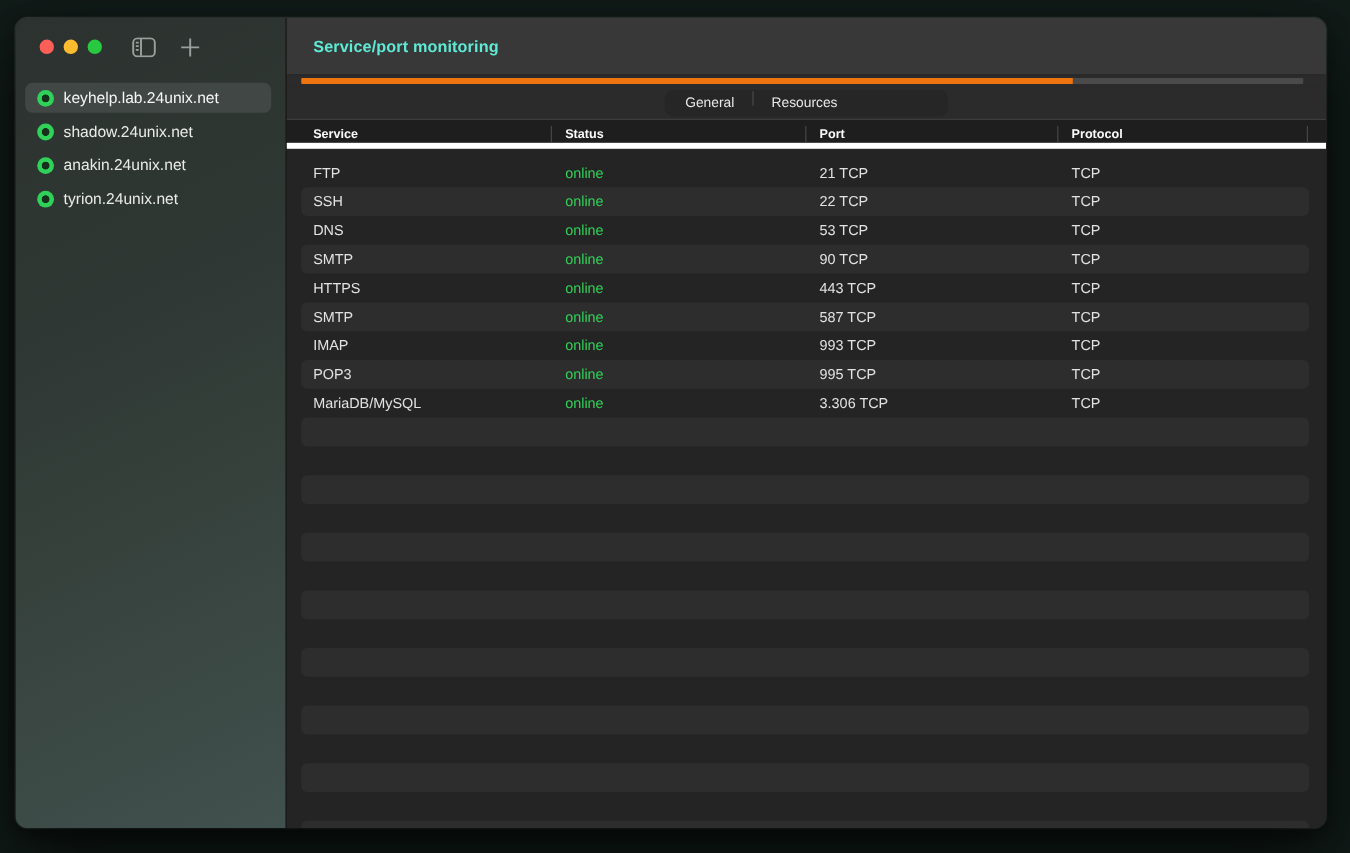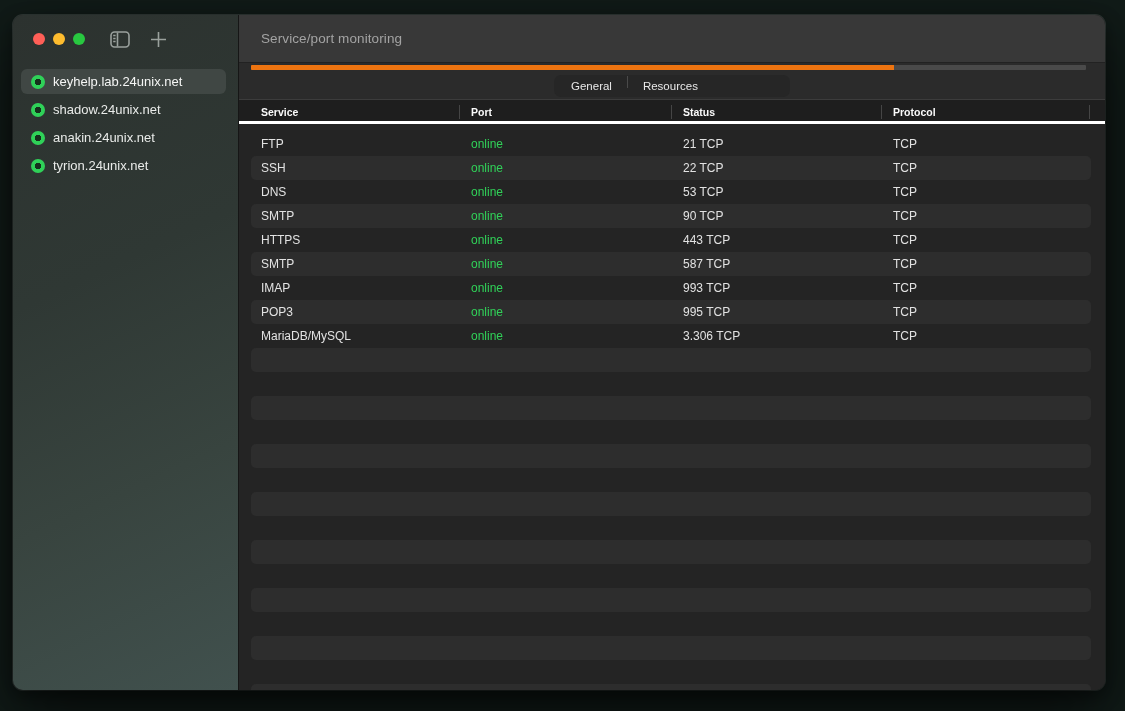--- a/index.html
+++ b/index.html
@@ -49,21 +49,21 @@
   }
   .server-label { white-space:nowrap; }
 
   
   .main { flex:1; height:100%; display:flex; flex-direction:column; background:#272727; min-width:0; }
   .main-header {
     height:48px; flex:0 0 48px; background:#383838;
     display:flex; align-items:center; padding-left:22px;
     border-bottom:1px solid #222;
   }
-  .main-title { color:#a3a3a3; font-size:13.5px; font-weight:normal; letter-spacing:.1px; }
+  .main-title { color:#5eead4; font-size:13.5px; font-weight:bold; letter-spacing:.1px; }
 
   .progress-zone { height:9px; background:#2b2b2b; position:relative; }
   .progress-track {
     position:absolute; left:12px; top:2px; height:5px; width:835px;
     background:#4a4a4a; border-radius:1px; overflow:hidden;
   }
   .progress-fill { height:100%; background:#ee7410; }
 
   .tabs-row { height:28px; background:#2b2b2b; display:flex; align-items:center; justify-content:center; border-bottom:1px solid #3c3c3c; }
   .segmented { display:flex; align-items:flex-start; background:#262626; border-radius:7px; padding:1px 2px; height:22px; }
@@ -71,21 +71,21 @@
     color:#e8e8e8; font-size:11.5px; padding:3px 15px; border-radius:5px;
     line-height:14px; cursor:default; white-space:nowrap;
   }
   .segment.selected { background:#5d5d5d; color:#fff;margin-top:44px; }
   .seg-sep { width:1px; height:12px; background:#4a4a4a; }
   .seg-sep.hidden { background:transparent; }
 
   .grid-cols { display:grid; grid-template-columns:220px 212px 210px 223px; }
   .table-header {
     height:24px; flex:0 0 24px; background:#1e1e1e; position:relative;
-    border-bottom:3px solid #ffffff; align-items:center;
+    border-bottom:5px solid #ffffff; align-items:center;
   }
   .th-cell { color:#fafafa; font-size:10.5px; font-weight:bold; line-height:24px; }
   .th-cell:first-child { padding-left:22px; }
   .th-cell { padding-left:12px; }
   .th-divider { position:absolute; top:5px; width:1px; height:14px; background:#454545; }
 
   .rows-area { flex:1; overflow:hidden; background:#242424; padding-top:8px; }
   .t-row { height:24px; position:relative; align-items:center; }
   .t-row.stripe::before {
     content:""; position:absolute; left:12px; right:14px; top:0; bottom:0;
@@ -161,22 +161,22 @@
           <div class="segment">General</div>
           <div class="seg-sep"></div>
           <div class="segment">Resources</div>
           <div class="seg-sep hidden"></div>
           <div class="segment selected">Services</div>
         </div>
     </div>
 
     <div class="table-header grid-cols" id="table-header">
         <div class="th-cell">Service</div>
+        <div class="th-cell">Status</div>
         <div class="th-cell">Port</div>
-        <div class="th-cell">Status</div>
         <div class="th-cell">Protocol</div>
         <div class="th-divider" style="left: 220px;"></div>
         <div class="th-divider" style="left: 432px;"></div>
         <div class="th-divider" style="left: 642px;"></div>
         <div class="th-divider" style="left: 850px;"></div>
       </div>
 
     <div class="rows-area" id="rows-area">
         <div class="t-row grid-cols">
     <div class="t-cell">FTP</div>

